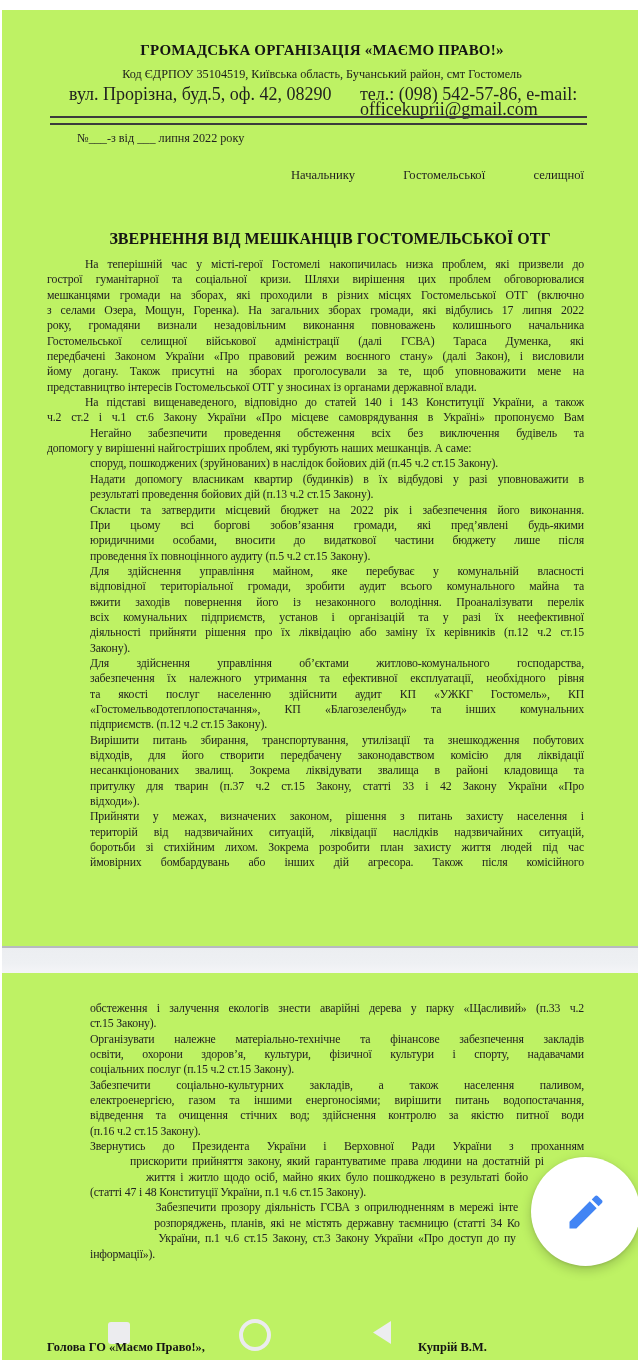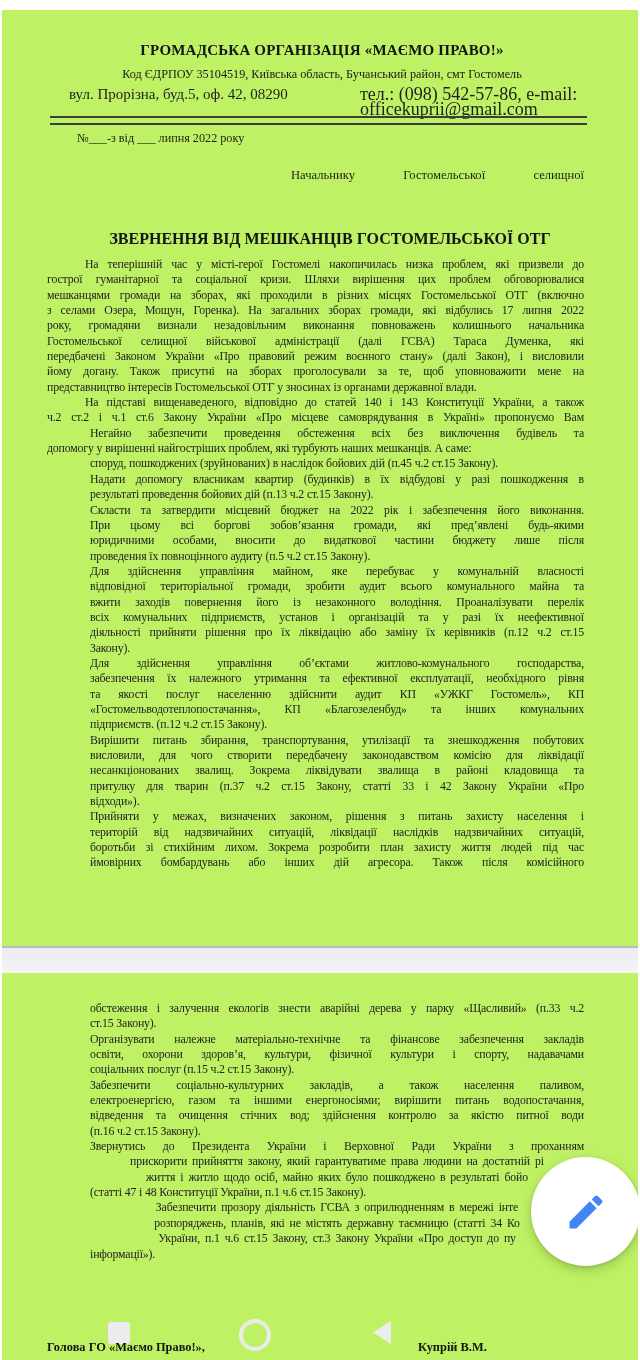--- a/index.html
+++ b/index.html
@@ -10,21 +10,21 @@
   }
   
   .org-name{
     position:absolute;left:0;top:31px;width:640px;text-align:center;
     font-weight:bold;font-size:15px;line-height:18px;letter-spacing:.2px;color:#141414;
   }
   .reg-line{
     position:absolute;left:0;top:57px;width:640px;text-align:center;
     font-size:12.2px;line-height:15px;color:#1a1a1a;
   }
-  .addr-left{position:absolute;left:67px;top:77px;font-size:15px;line-height:15px;}
+  .addr-left{position:absolute;left:67px;top:77px;font-size:18px;line-height:15px;}
   .addr-right{position:absolute;left:358px;top:77px;font-size:18px;line-height:15px;}
   .double-rule{
     position:absolute;left:48px;top:106px;width:537px;height:5px;
     border-top:2px solid #3c3c3c;border-bottom:2px solid #3c3c3c;
   }
   .ref-line{position:absolute;left:75px;top:121px;font-size:12.2px;line-height:15px;}
   
   .addressee{position:absolute;left:289px;top:156px;width:293px;font-size:12.6px;line-height:18.6px;}
   .addressee .a1{text-align:justify;text-align-last:justify;}
   
@@ -132,21 +132,21 @@
       <div class="ln lf j">
         <span class="lt">Негайно забезпечити проведення обстеження всіх без виключення будівель та</span>
       </div>
       <div class="ln pp">
         <span class="lt">допомогу у вирішенні найгостріших проблем, які турбують наших мешканців. А саме:</span>
       </div>
       <div class="ln lc">
         <span class="lt">споруд, пошкоджених (зруйнованих) в наслідок бойових дій (п.45 ч.2 ст.15 Закону).</span>
       </div>
       <div class="ln lf j">
-        <span class="lt">Надати допомогу власникам квартир (будинків) в їх відбудові у разі пошкодження в</span>
+        <span class="lt">Надати допомогу власникам квартир (будинків) в їх відбудові у разі уповноважити в</span>
       </div>
       <div class="ln lc">
         <span class="lt">результаті проведення бойових дій (п.13 ч.2 ст.15 Закону).</span>
       </div>
       <div class="ln lf j">
         <span class="lt">Скласти та затвердити місцевий бюджет на 2022 рік і забезпечення його виконання.</span>
       </div>
       <div class="ln lc j">
         <span class="lt">При цьому всі боргові зобов’язання громади, які пред’явлені будь-якими</span>
       </div>
@@ -186,21 +186,21 @@
       <div class="ln lc j">
         <span class="lt">«Гостомельводотеплопостачання», КП «Благозеленбуд» та інших комунальних</span>
       </div>
       <div class="ln lc">
         <span class="lt">підприємств. (п.12 ч.2 ст.15 Закону).</span>
       </div>
       <div class="ln lf j">
         <span class="lt">Вирішити питань збирання, транспортування, утилізації та знешкодження побутових</span>
       </div>
       <div class="ln lc j">
-        <span class="lt">висловили, для чого створити передбачену законодавством комісію для ліквідації</span>
+        <span class="lt">відходів, для його створити передбачену законодавством комісію для ліквідації</span>
       </div>
       <div class="ln lc j">
         <span class="lt">несанкціонованих звалищ. Зокрема ліквідувати звалища в районі кладовища та</span>
       </div>
       <div class="ln lc j">
         <span class="lt">притулку для тварин (п.37 ч.2 ст.15 Закону, статті 33 і 42 Закону України «Про</span>
       </div>
       <div class="ln lc">
         <span class="lt">відходи»).</span>
       </div>

